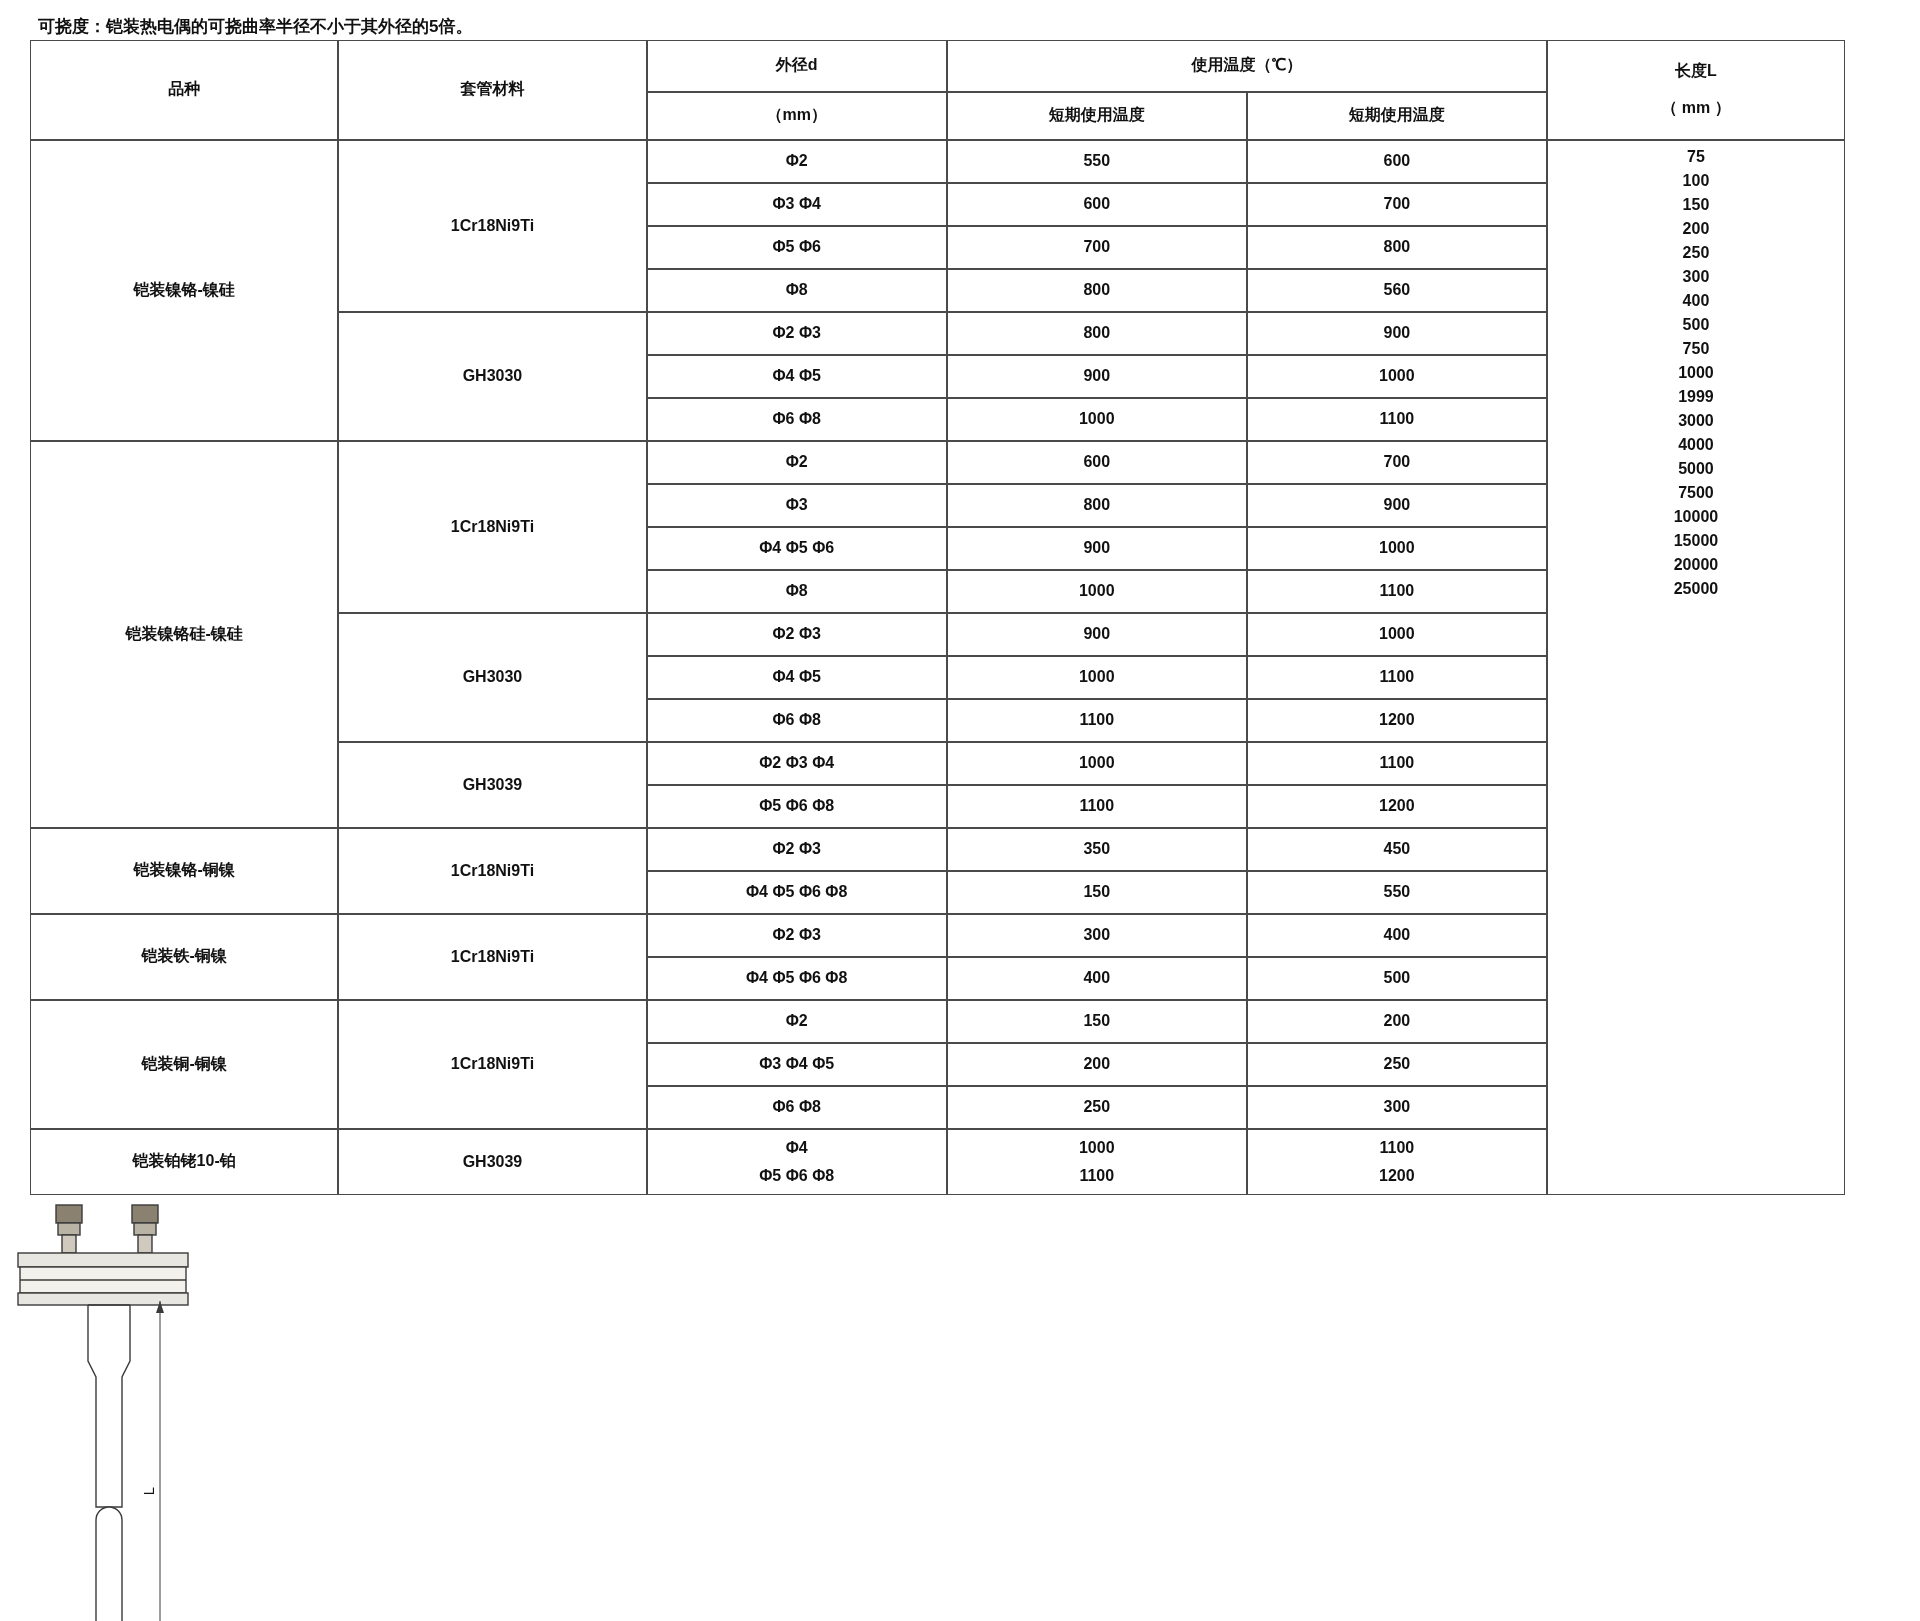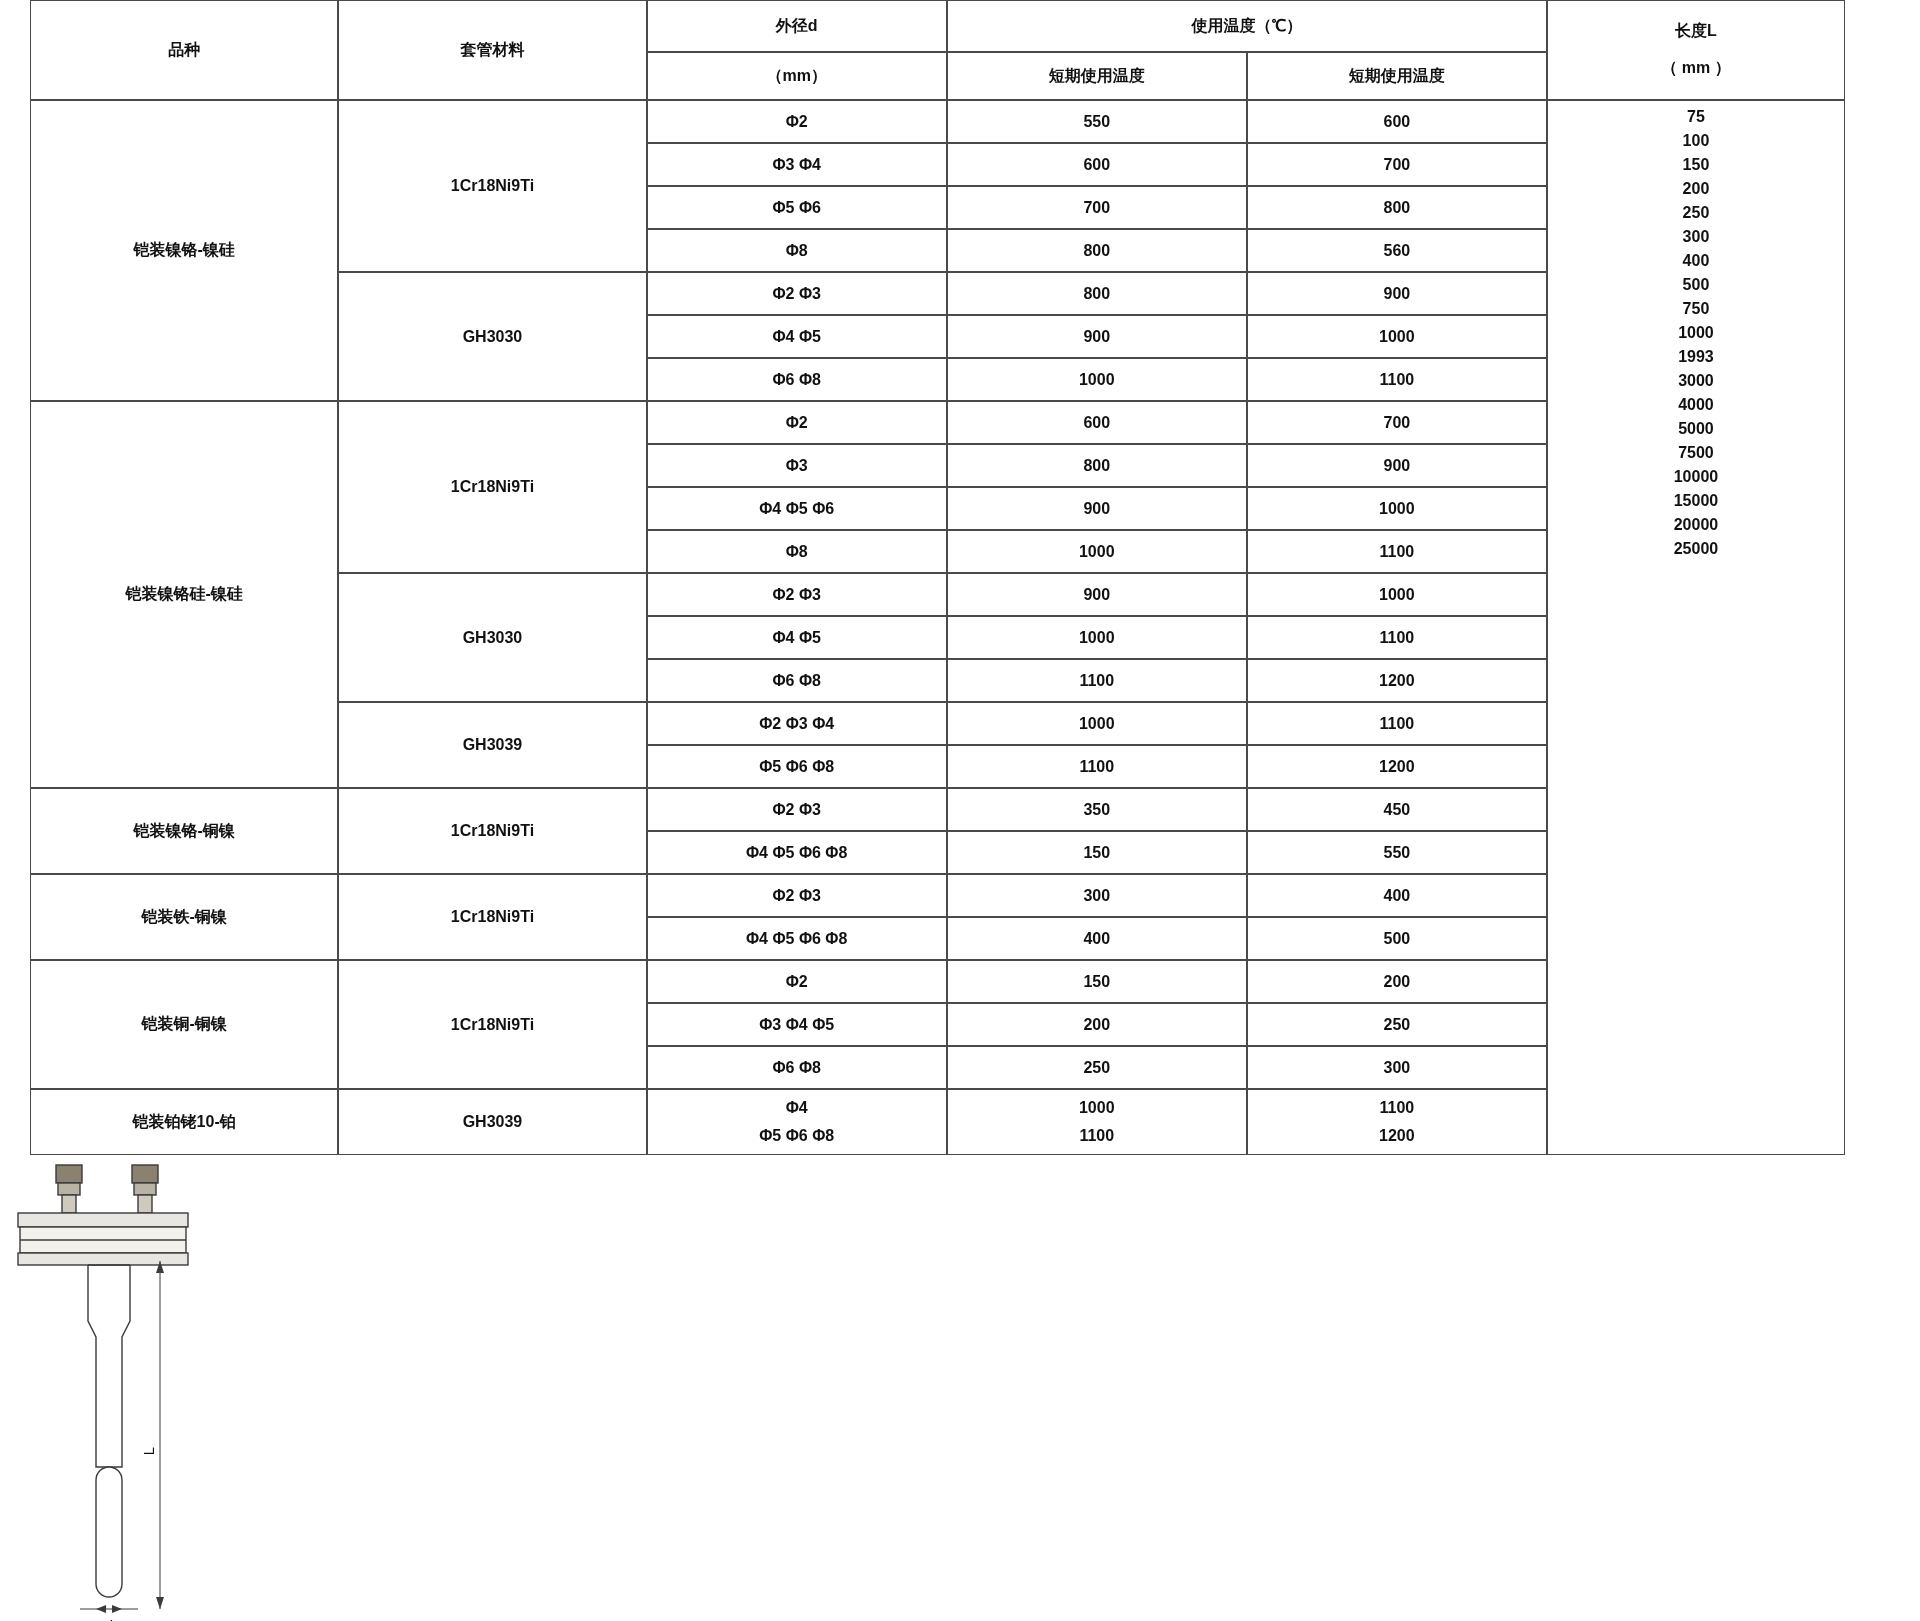--- a/index.html
+++ b/index.html
@@ -92,20 +92,21 @@
     width: 320px;
     height: 470px;
   }
   .drawing svg { display: block; }
 </style>
 </head>
 <body>
 
 <div class="page">
 
+  <div class="intro">可挠度：铠装热电偶的可挠曲率半径不小于其外径的5倍。</div>
 
   <table class="spec">
     <colgroup>
       <col class="col-kind">
         <col class="col-mat">
         <col class="col-dia">
         <col class="col-long">
         <col class="col-short">
         <col class="col-len">
     </colgroup>
@@ -141,21 +142,21 @@
               <div>75</div>
               <div>100</div>
               <div>150</div>
               <div>200</div>
               <div>250</div>
               <div>300</div>
               <div>400</div>
               <div>500</div>
               <div>750</div>
               <div>1000</div>
-              <div>1993</div>
+              <div>1999</div>
               <div>3000</div>
               <div>4000</div>
               <div>5000</div>
               <div>7500</div>
               <div>10000</div>
               <div>15000</div>
               <div>20000</div>
               <div>25000</div>
             </div>
           </td>

